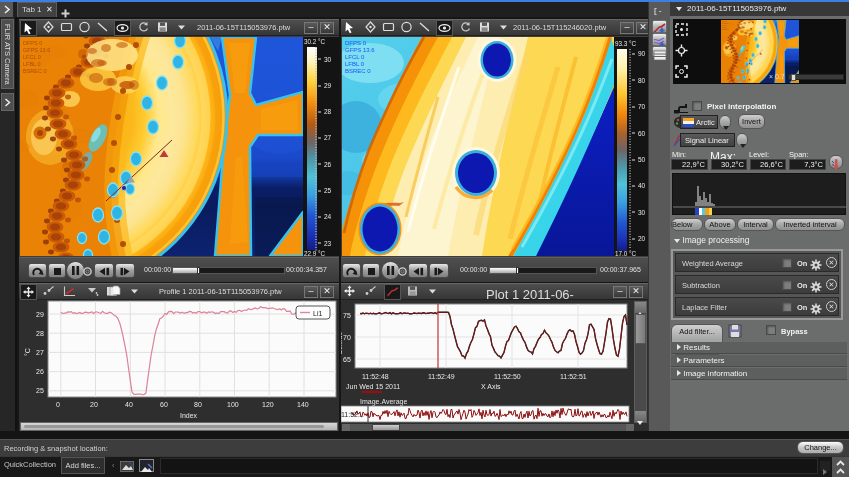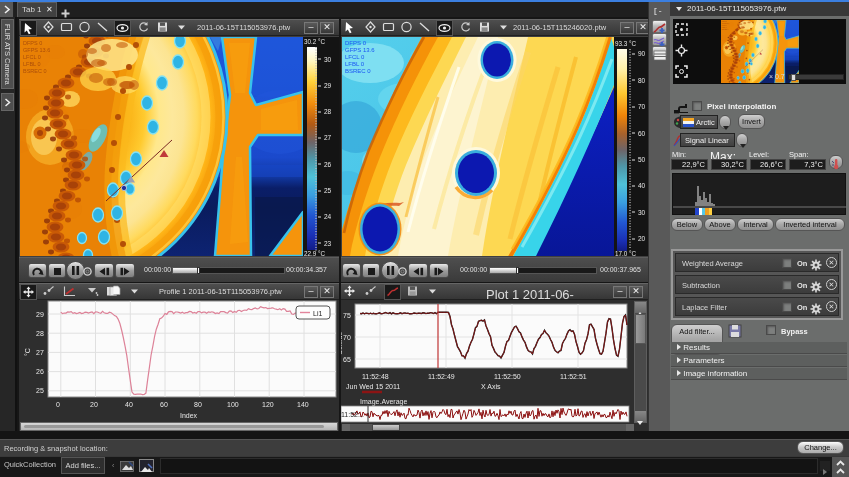--- a/index.html
+++ b/index.html
@@ -1135,25 +1135,26 @@
       <g>
         <rect x="22" y="34" width="4" height="7" fill="#2244cc"></rect>
         <rect x="26" y="34" width="3" height="7" fill="#ffffff"></rect>
         <rect x="29" y="34" width="3" height="7" fill="#55c8e8"></rect>
         <rect x="32" y="34" width="4" height="7" fill="#f0a020"></rect>
         <rect x="36" y="34" width="3" height="7" fill="#ffd040"></rect>
       </g>
     </svg>
   </div>
 
-  <div class="abs graybtn" style="left:1px;top:216px;width:32px;height:13px;font-size:7.5px;text-align:center;line-height:12px;">Below</div>
+  <div class="abs graybtn" style="left:1px;top:216px;width:32px;height:13px;font-size:7.5px;line-height:12px;">Below</div>
   <div class="abs graybtn" style="left:34px;top:216px;width:32px;height:13px;font-size:7.5px;text-align:center;line-height:12px;">Above</div>
   <div class="abs graybtn" style="left:67px;top:216px;width:37px;height:13px;font-size:7.5px;text-align:center;line-height:12px;">Interval</div>
   <div class="abs graybtn" style="left:105px;top:216px;width:70px;height:13px;font-size:7.5px;text-align:center;line-height:12px;">Inverted interval</div>
 
+  <div class="sechdr" style="top:232px;left:4px;height:13px;line-height:13px;width:172px;"><span class="td"></span> Image processing</div>
   <div class="abs" style="left:1px;top:247px;width:172px;height:71px;border:2px solid #999;background:#565656;">
     <div class="abs" style="left:2px;top:2px;width:164px;height:19px;background:linear-gradient(#4a4a4a,#3c3c3c);border:1px solid #2a2a2a;">
       <div class="abs" style="left:6px;top:5px;color:#d8d8d8;font-size:7.5px;">Weighted Average</div>
       <div class="chk" style="left:106px;top:4px;"></div>
       <div class="abs" style="left:121px;top:5px;color:#e8e8e8;font-size:7.5px;font-weight:bold;">On</div>
       <div class="abs" style="left:134px;top:3px;"><svg width="12" height="12">
             <g stroke="#d8d8d8" stroke-width="1.6">
               <line x1="6" y1="0.5" x2="6" y2="11.5"></line>
               <line x1="0.5" y1="6" x2="11.5" y2="6"></line>
               <line x1="2.1" y1="2.1" x2="9.9" y2="9.9"></line>

